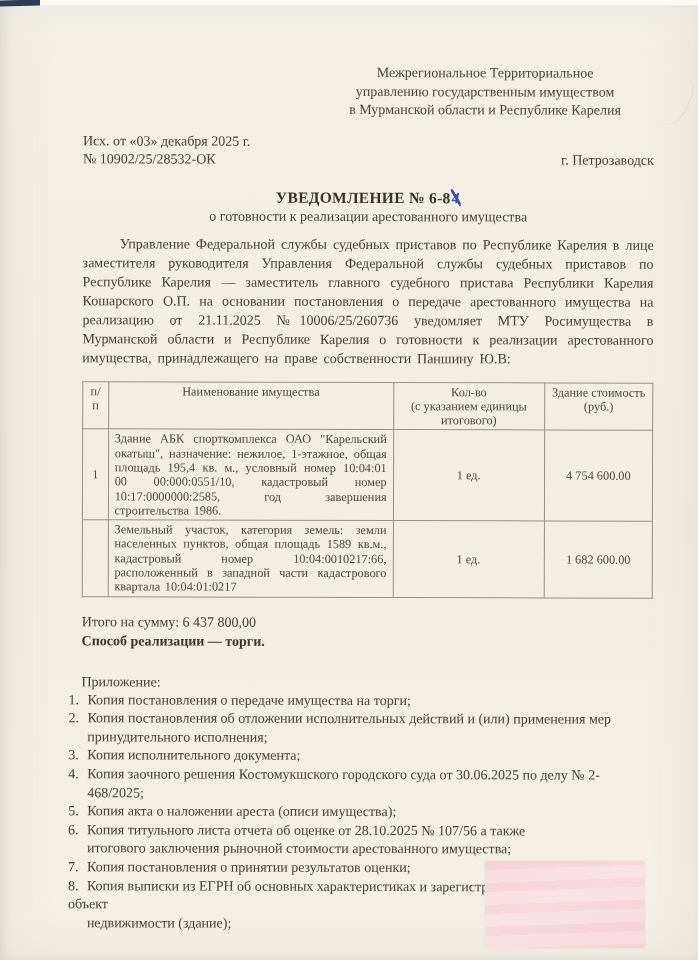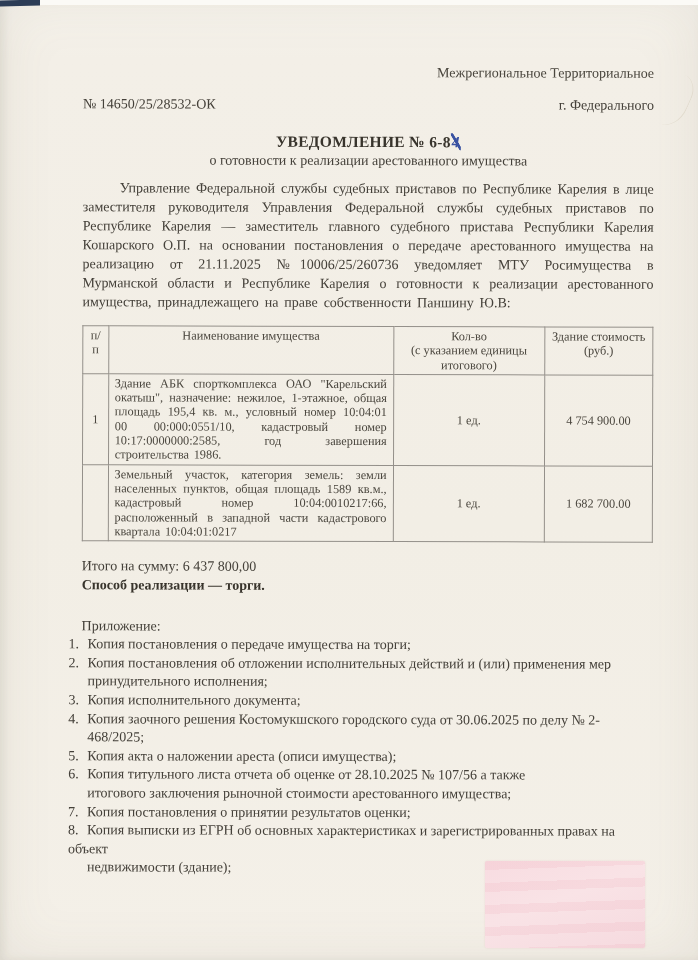--- a/index.html
+++ b/index.html
@@ -8,21 +8,21 @@
     position:relative;width:698px;height:960px;overflow:hidden;
     background:linear-gradient(180deg,#f6f3ec 0%,#f3efe7 6%,#f2eee5 55%,#f4f0e8 100%);
     color:#45413a;
     box-shadow:inset 0 0 55px rgba(120,108,85,.10), inset 4px 0 9px rgba(100,95,80,.10);
   }
   .scan::before{content:"";position:absolute;left:0;top:0;width:100%;height:5px;background:#fbfaf6;}
   .corner-artifact{position:absolute;left:0;top:0;width:40px;height:6px;background:#2c3c56;transform:skewY(-1.2deg);}
   .pencil-mark{position:absolute;right:8px;top:70px;width:42px;height:55px;border-right:1.5px solid #ddd6c7;border-radius:60% 40% 50% 50%;transform:rotate(24deg);opacity:.7;}
   .content{position:absolute;left:82px;top:64px;width:571px;transform:rotate(.15deg);}
 
-  .letterhead{width:338px;margin-left:auto;text-align:right;font-size:14px;line-height:18.5px;color:#4a463e;}
+  .letterhead{width:338px;margin-left:auto;text-align:center;font-size:14px;line-height:18.5px;color:#4a463e;}
 
   .ref-row{display:flex;justify-content:space-between;align-items:flex-end;margin-top:13px;font-size:14px;line-height:18.5px;}
 
   .title{margin-top:19px;text-align:center;font-weight:bold;font-size:15.5px;color:#38342c;letter-spacing:.3px;}
   .corrected-digit{
     color:#3952a2;position:relative;font-style:italic;padding:0 1px;
     background:linear-gradient(to top right,transparent 42%,#3952a2 46%,#3952a2 58%,transparent 62%);
   }
   .subtitle{text-align:center;font-size:14px;margin-top:2px;}
 
@@ -56,27 +56,30 @@
 <body>
 
 <div class="scan">
   <div class="corner-artifact"></div>
   <div class="pencil-mark"></div>
 
   <div class="content">
 
     <div class="letterhead">
       <div>Межрегиональное Территориальное</div>
+      <div>управлению государственным имуществом</div>
+      <div>в Мурманской области и Республике Карелия</div>
     </div>
 
     <div class="ref-row">
       <div>
-        <div>№ 14650/25/28532-ОК</div>
+        <div>Исх. от «03» декабря 2025 г.</div>
+        <div>№ 10902/25/28532-ОК</div>
       </div>
-      <div>г. Федерального</div>
+      <div>г. Петрозаводск</div>
     </div>
 
     <div class="title"><span>УВЕДОМЛЕНИЕ № 6-8</span><span class="corrected-digit">4</span></div>
     <div class="subtitle">о готовности к реализации арестованного имущества</div>
 
     <p class="body-par">Управление Федеральной службы судебных приставов по Республике Карелия в лице заместителя руководителя Управления Федеральной службы судебных приставов по Республике Карелия — заместитель главного судебного пристава Республики Карелия Кошарского О.П. на основании постановления о передаче арестованного имущества на реализацию от 21.11.2025 №10006/25/260736 уведомляет МТУ Росимущества в Мурманской области и Республике Карелия о готовности к реализации арестованного имущества, принадлежащего на праве собственности Паншину Ю.В:</p>
 
     <table class="prop">
       <colgroup>
           <col class="c-num">
@@ -99,27 +102,27 @@
               <span class="att-line">Здание стоимость</span>
               <span class="att-line">(руб.)</span>
             </th>
         </tr>
       </thead>
       <tbody>
         <tr>
           <td class="cell-num">1</td>
           <td class="cell-name">Здание АБК спорткомплекса ОАО "Карельский окатыш", назначение: нежилое, 1-этажное, общая площадь 195,4 кв. м., условный номер 10:04:01 00 00:000:0551/10, кадастровый номер 10:17:0000000:2585, год завершения строительства 1986.</td>
           <td class="cell-qty">1 ед.</td>
-          <td class="cell-cost">4 754 900.00</td>
+          <td class="cell-cost">4 754 600.00</td>
         </tr>
         <tr>
           <td class="cell-num"></td>
           <td class="cell-name">Земельный участок, категория земель: земли населенных пунктов, общая площадь 1589 кв.м., кадастровый номер 10:04:0010217:66, расположенный в западной части кадастрового квартала 10:04:01:0217</td>
           <td class="cell-qty">1 ед.</td>
-          <td class="cell-cost">1 682 700.00</td>
+          <td class="cell-cost">1 682 600.00</td>
         </tr>
       </tbody>
     </table>
 
     <div class="total-line">Итого на сумму: 6 437 800,00</div>
     <div class="method-line">Способ реализации — торги.</div>
 
     <div class="att-heading">Приложение:</div>
     <ol class="att-list">
       <li>

